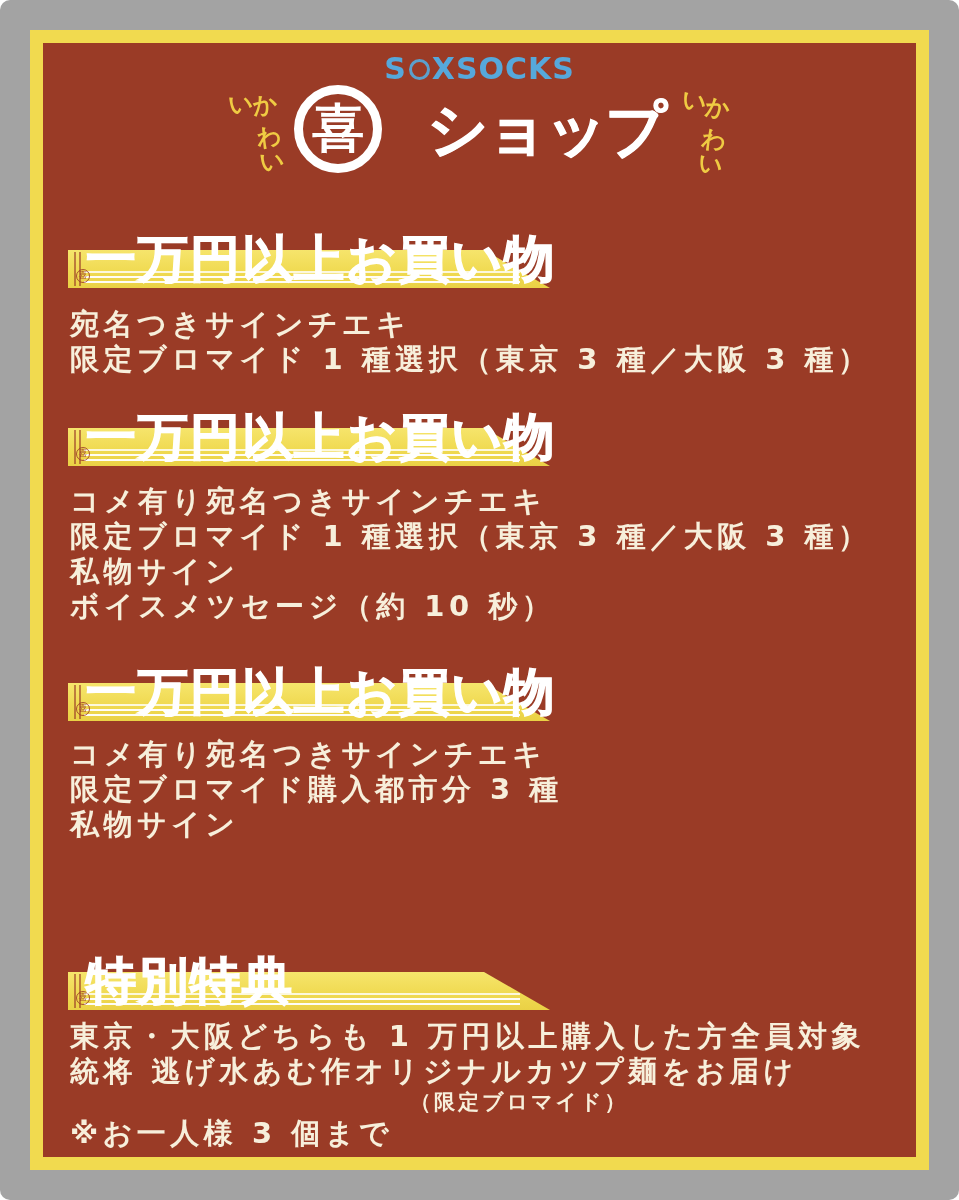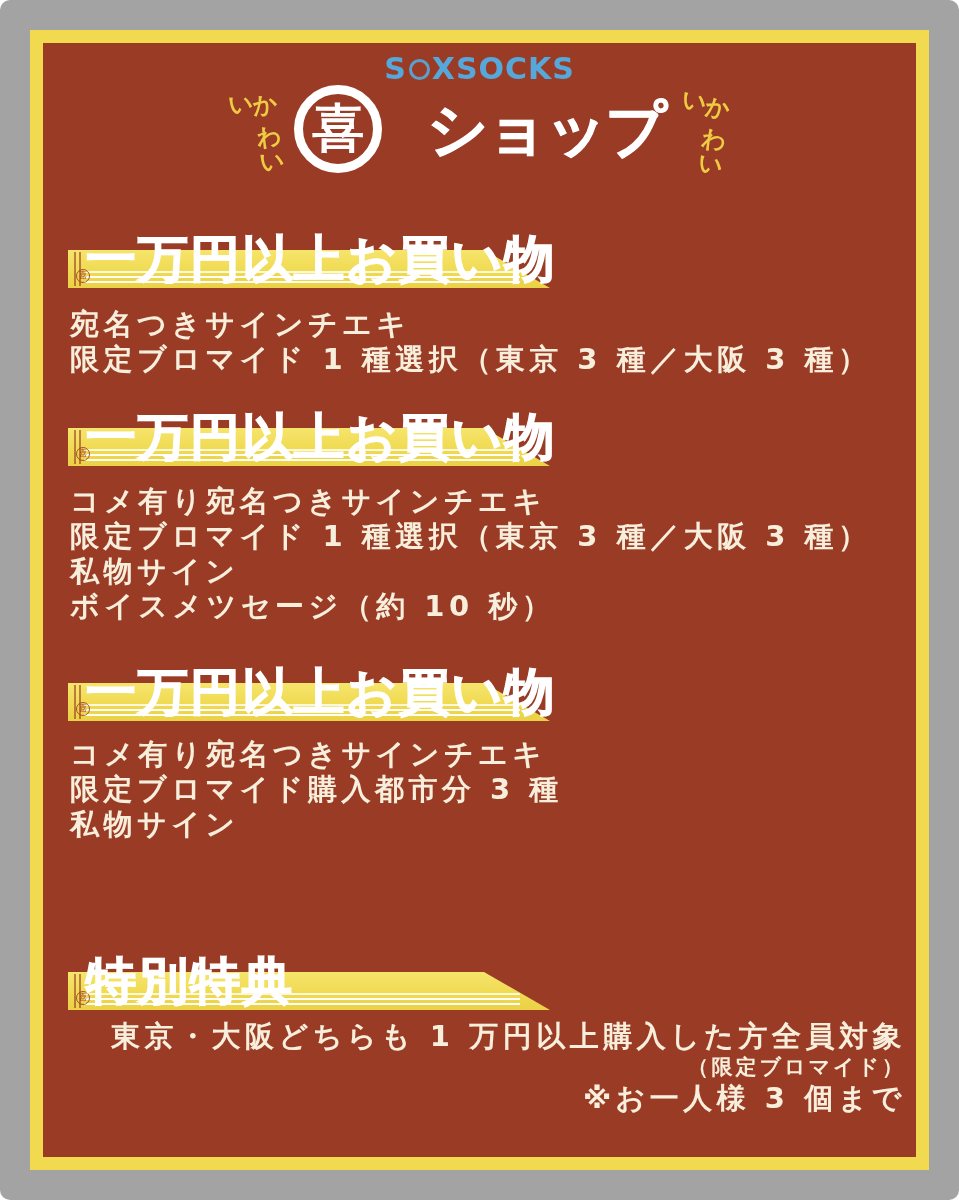--- a/index.html
+++ b/index.html
@@ -107,21 +107,21 @@
     padding-left:340px;
   }
   .benefit-caution {
     font-size:29px; line-height:36px;
   }
 
   
   #banner-1 { top:207px; } #list-1 { top:264px; }
   #banner-2 { top:385px; } #list-2 { top:441px; }
   #banner-3 { top:640px; } #list-3 { top:694px; }
-  #banner-4 { top:929px; } #list-4 { top:976px;text-align:right; }
+  #banner-4 { top:929px; } #list-4 { top:976px; }
 </style>
 </head>
 <body>
 
 <div class="page">
   <div class="frame">
 
     <div class="brand">
       <span>S</span><span class="brand-circle"></span><span>XSOCKS</span>
     </div>
@@ -181,18 +181,19 @@
     <div class="section-banner" id="banner-4">
       <div class="banner-bg">
         <div class="banner-vlines"></div>
         <div class="banner-hlines"></div>
         <div class="banner-seal">喜</div>
       </div>
       <div class="banner-title">特別特典</div>
     </div>
     <div class="benefits" id="list-4">
       <div class="benefit-item">東京・大阪どちらも 1 万円以上購入した方全員対象</div>
+      <div class="benefit-item">統将 逃げ水あむ作オリジナルカツプ麺をお届け</div>
       <div class="benefit-note">（限定ブロマイド）</div>
       <div class="benefit-caution">※お一人様 3 個まで</div>
     </div>
 
   </div>
 </div>
 
 </body></html>

